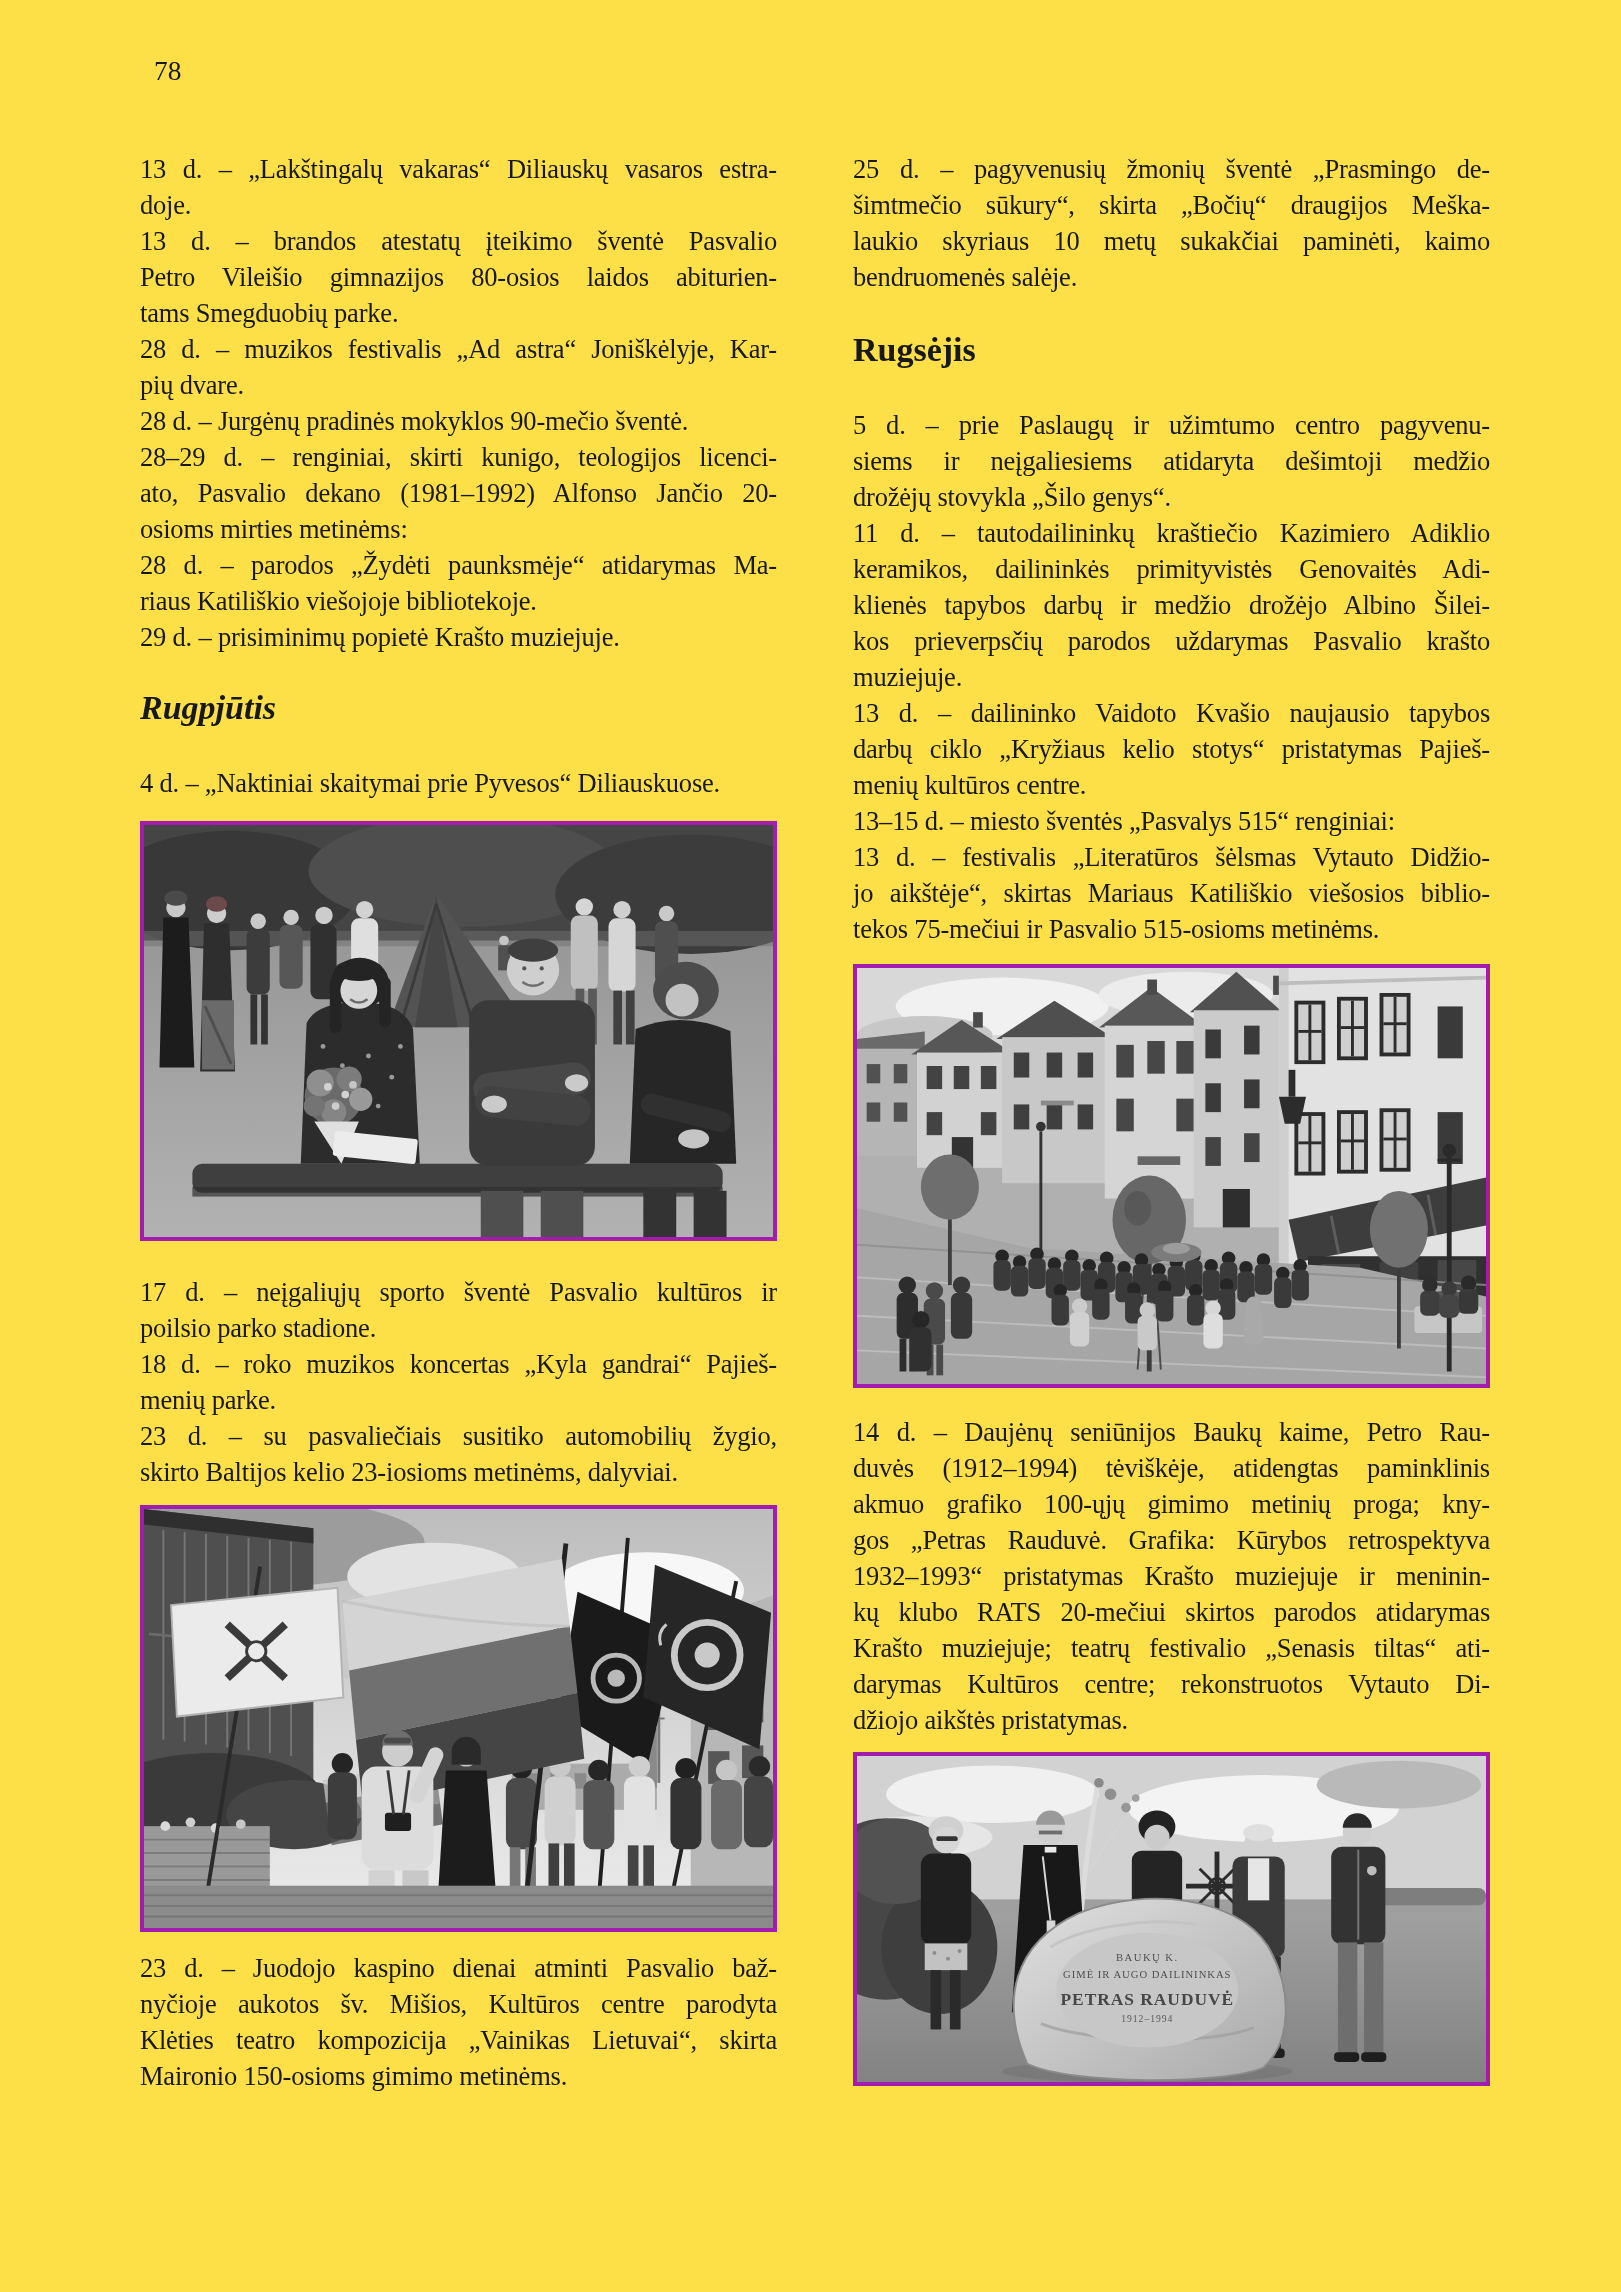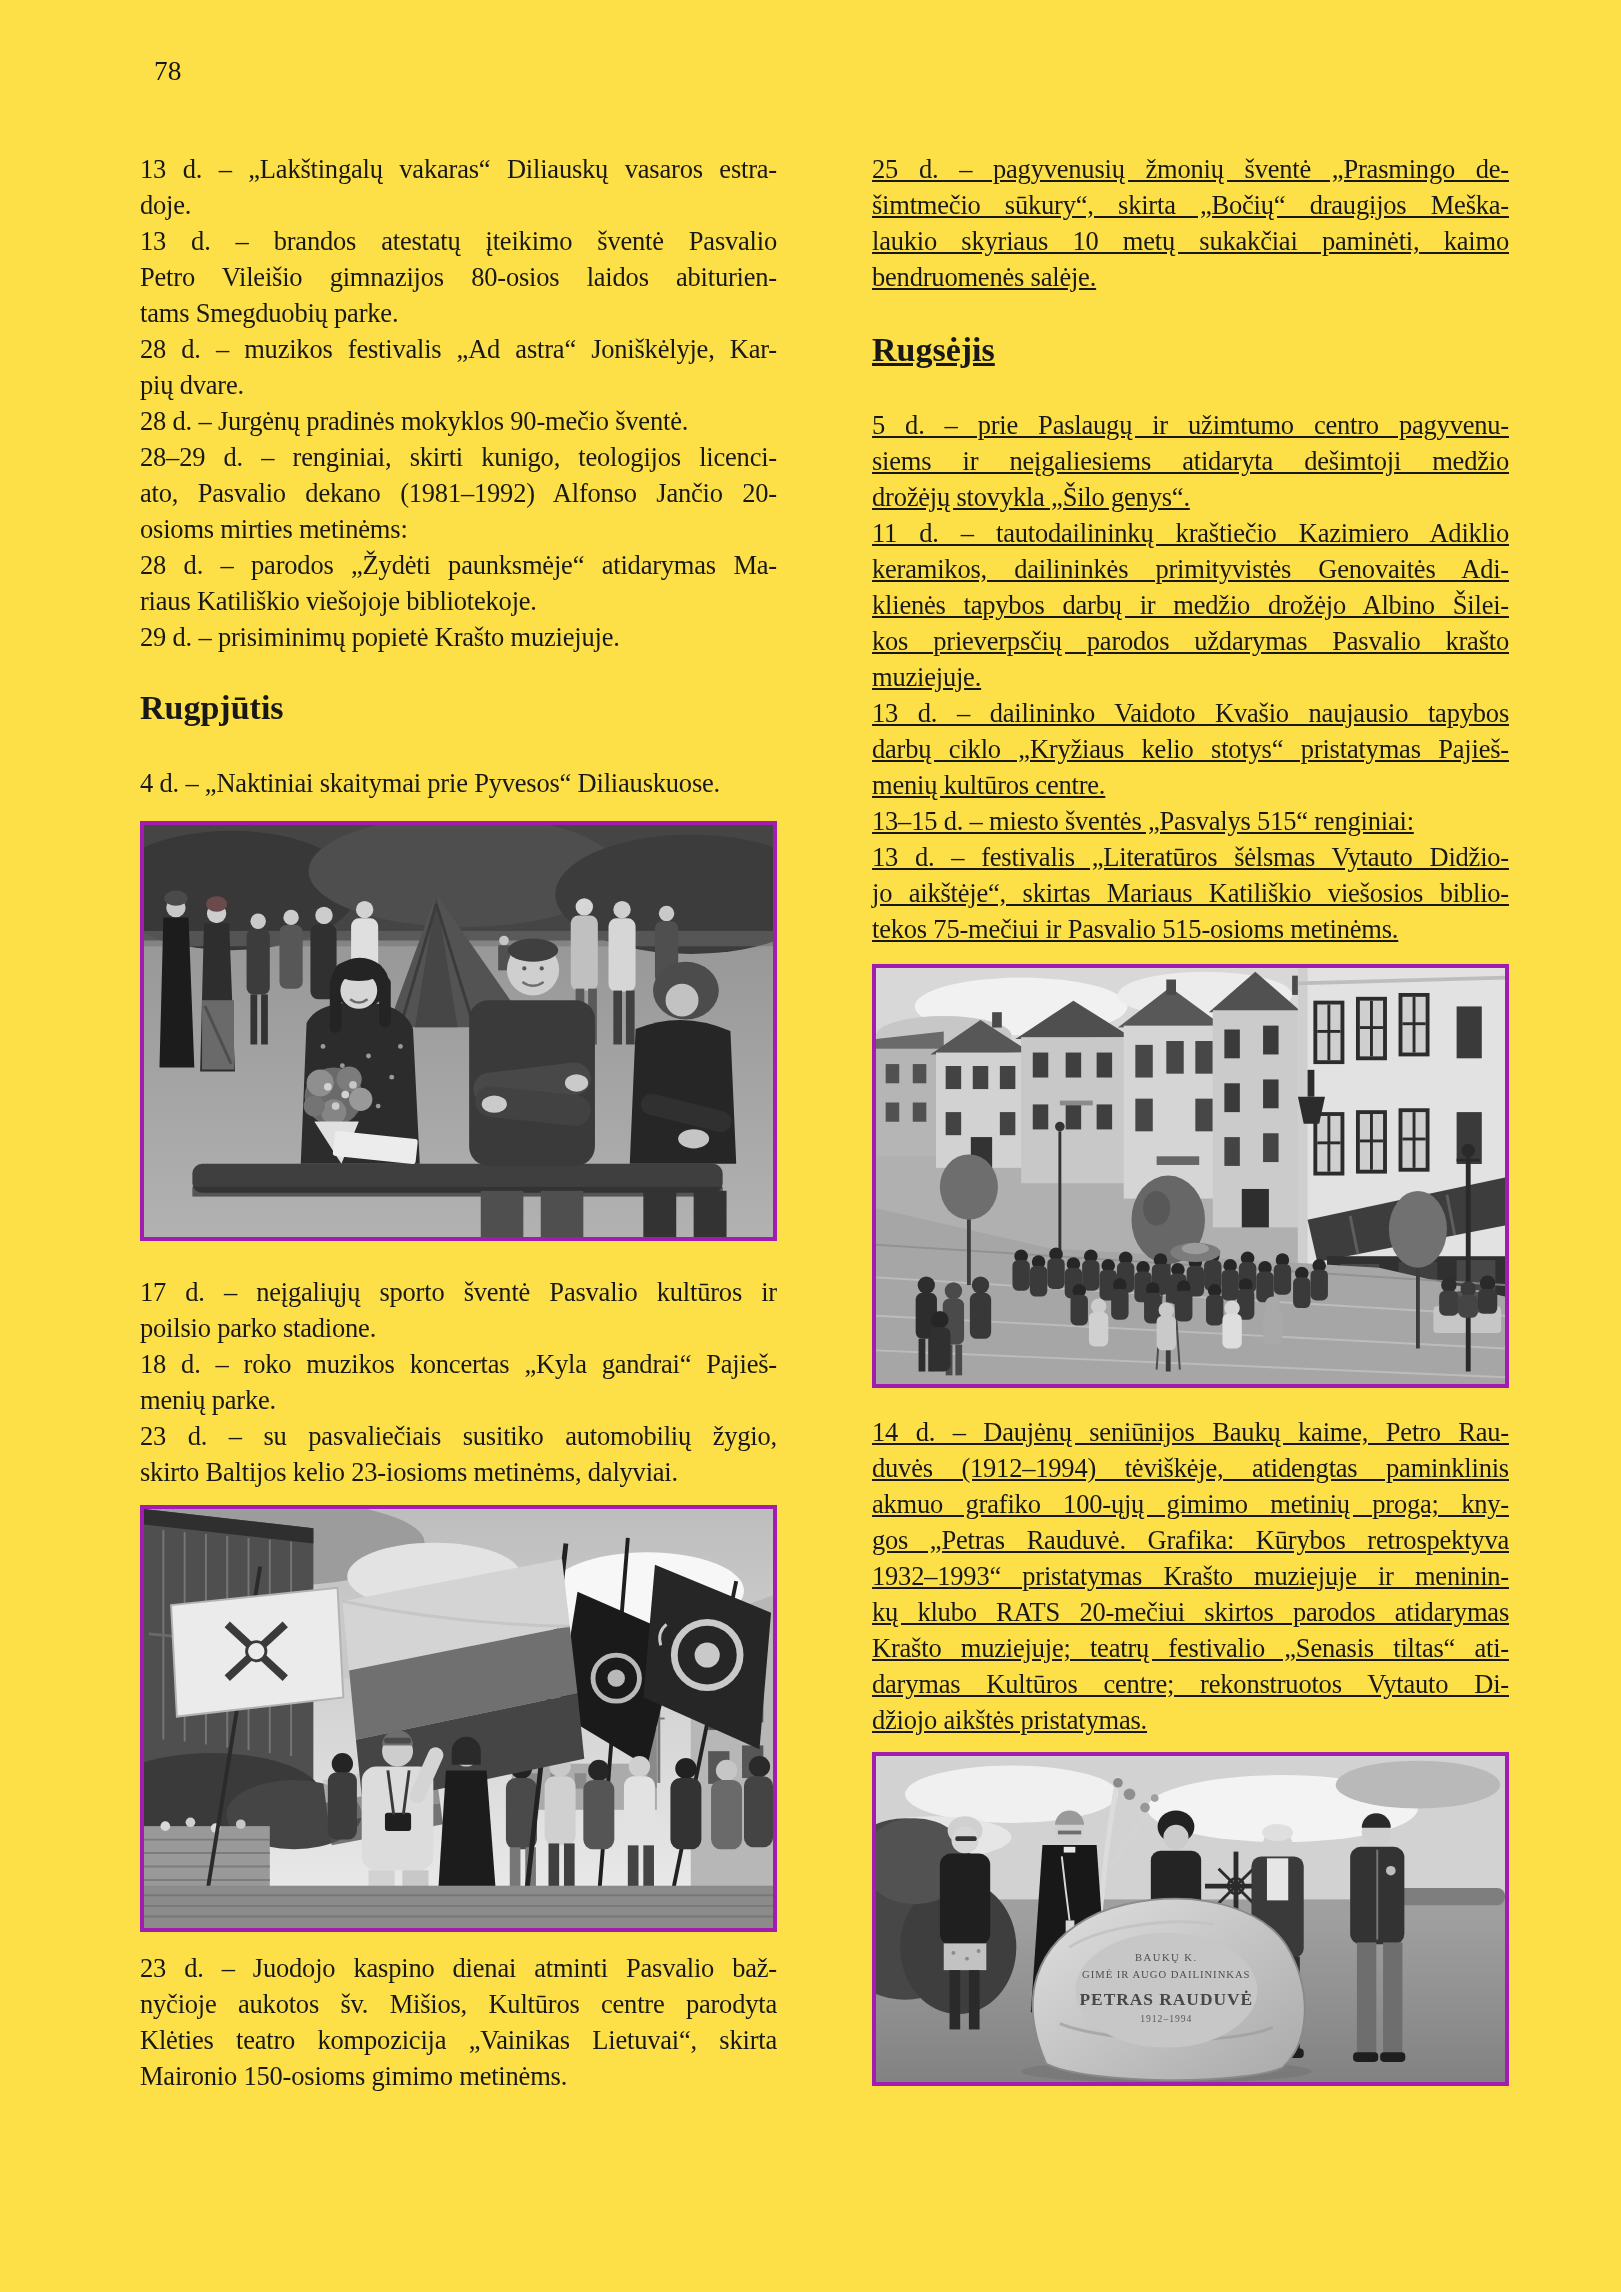--- a/index.html
+++ b/index.html
@@ -4,27 +4,27 @@
 <style>
   html,body { margin:0; padding:0; background:#6e6e6e; }
   .page {
     position:relative; width:1621px; height:2293px; background:#fde047;
     font-family:"Liberation Serif","DejaVu Serif",serif; color:#181818;
     overflow:hidden;
   }
   .pagenum { position:absolute; left:154px; top:56px; font-size:27.4px; line-height:31px; }
   .col { position:absolute; top:151px; width:637px; }
   .col-left { left:140px; }
-  .col-right { left:872px;text-decoration:underline; }
+  .col-right { left:853px; }
   .para { margin:0; }
   .ln { display:block; font-size:26.5px; line-height:36px; letter-spacing:-0.2px; }
   .j { text-align:justify; text-align-last:justify; text-justify:inter-word; }
   .last { text-align:left; }
   .month-heading { font-size:34px; font-weight:bold; line-height:36px; margin:0; }
-  .h-left  { margin:35px 0 39px 0; }
+  .h-left  { margin:35px 0 39px 0;font-style:italic; }
   .h-right { margin:37px 0 39px 0; }
   figure.photo {
     margin:0; width:637px; box-sizing:border-box; border:4px solid #a21caf;
     background:#c9c9c9; overflow:hidden;
   }
   #photo-bench  { height:420px; margin-top:19.6px; }
   #photo-flags  { height:427px; margin-top:15.7px; }
   #photo-square { height:424px; margin-top:16.7px; }
   #photo-stone  { height:334px; margin-top:13.7px; }
   .mt34 { margin-top:33px; }

